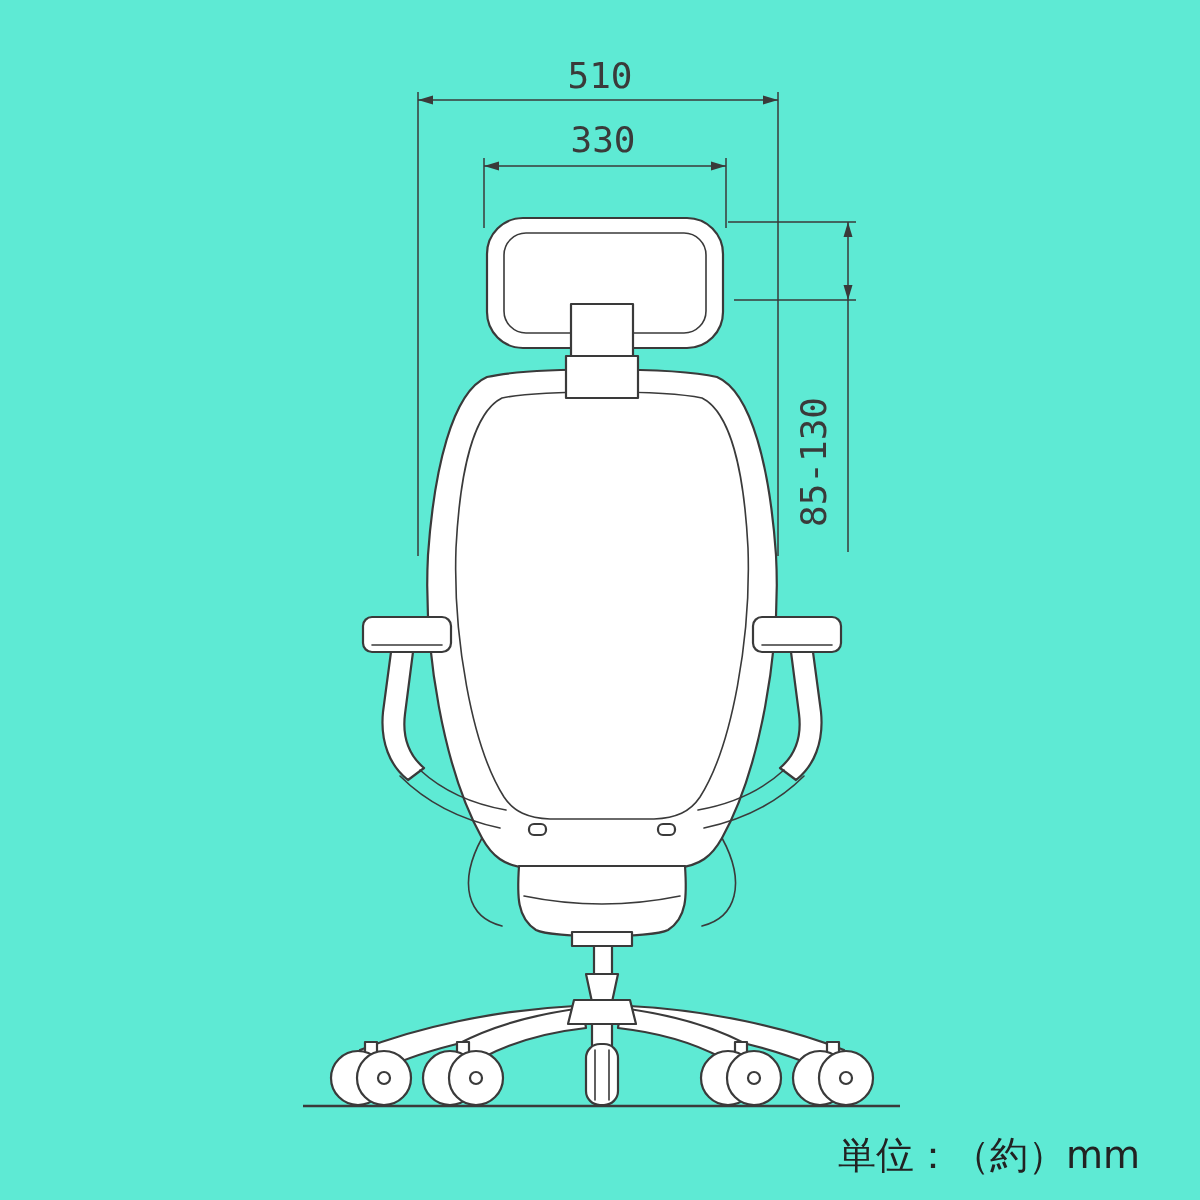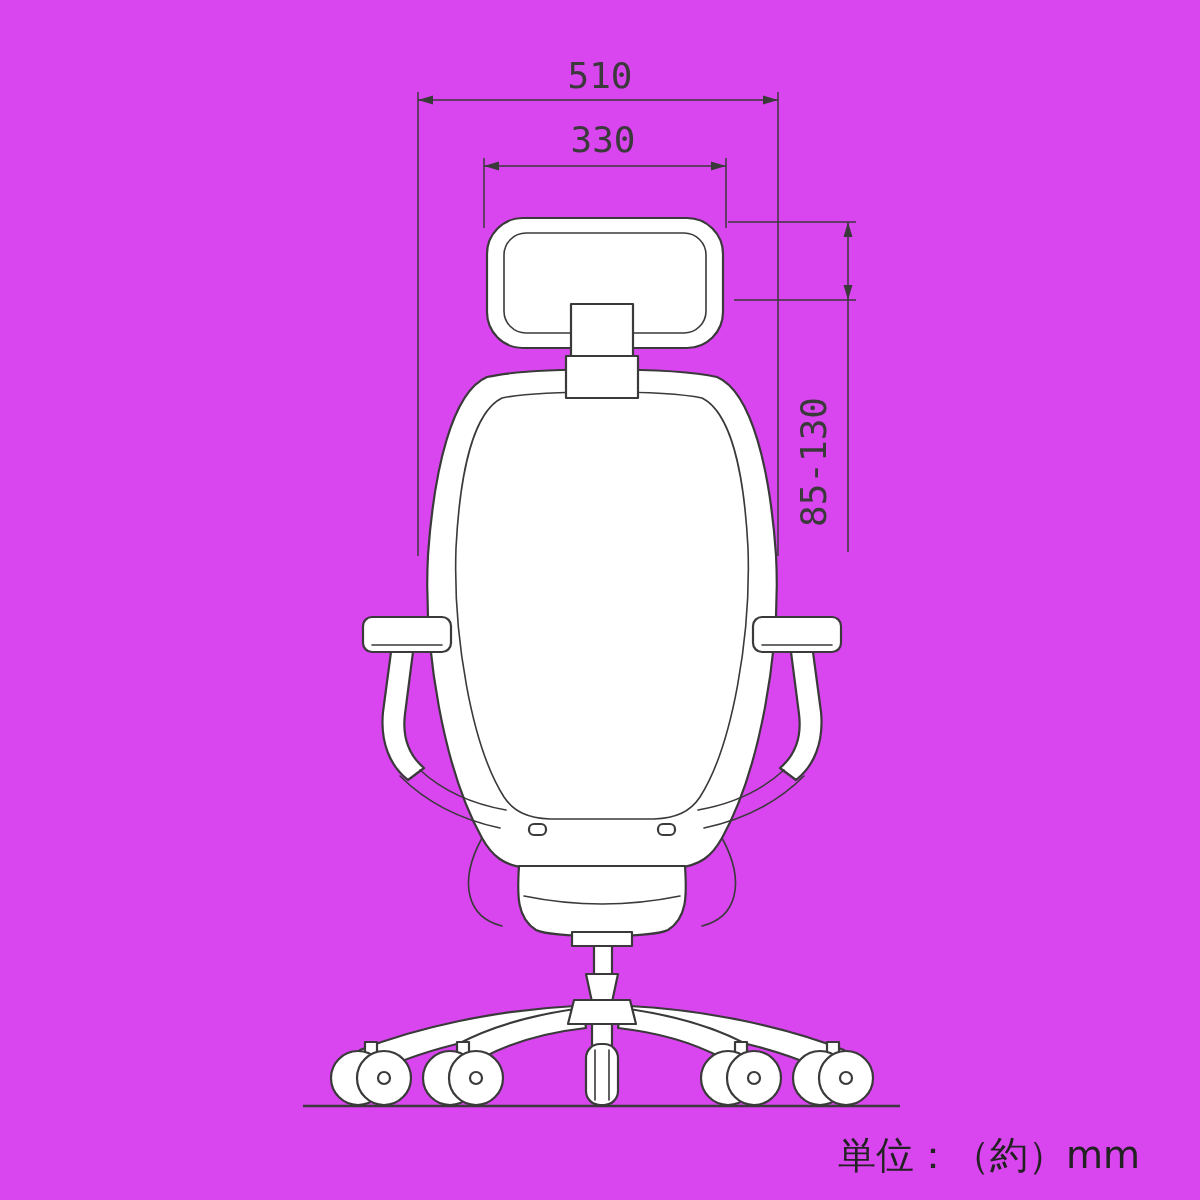--- a/index.html
+++ b/index.html
@@ -8,21 +8,21 @@
     background: #ffffff;
     width: 1200px;
     height: 1200px;
     overflow: hidden;
     font-family: "DejaVu Sans", sans-serif;
   }
   .stage {
     position: relative;
     width: 1200px;
     height: 1200px;
-    background: #d946ef;
+    background: #5eead4;
   }
   svg { display: block; }
   .outline   { fill: #ffffff; stroke: #3a3a3a; stroke-width: 2.2; stroke-linejoin: round; }
   .outline-t { fill: none;    stroke: #3a3a3a; stroke-width: 1.6; stroke-linejoin: round; stroke-linecap: round; }
   .meshfill  { stroke: #3a3a3a; stroke-width: 1.4; }
   .dimline   { fill: none; stroke: #3a3a3a; stroke-width: 1.5; }
   .arrow     { fill: #3a3a3a; stroke: none; }
   .dimtext   { font-family: "DejaVu Sans Mono", monospace; font-size: 36px; fill: #3a3a3a; }
   .notetext  { font-family: "DejaVu Sans", sans-serif; font-size: 38px; fill: #222222; }
 </style>

